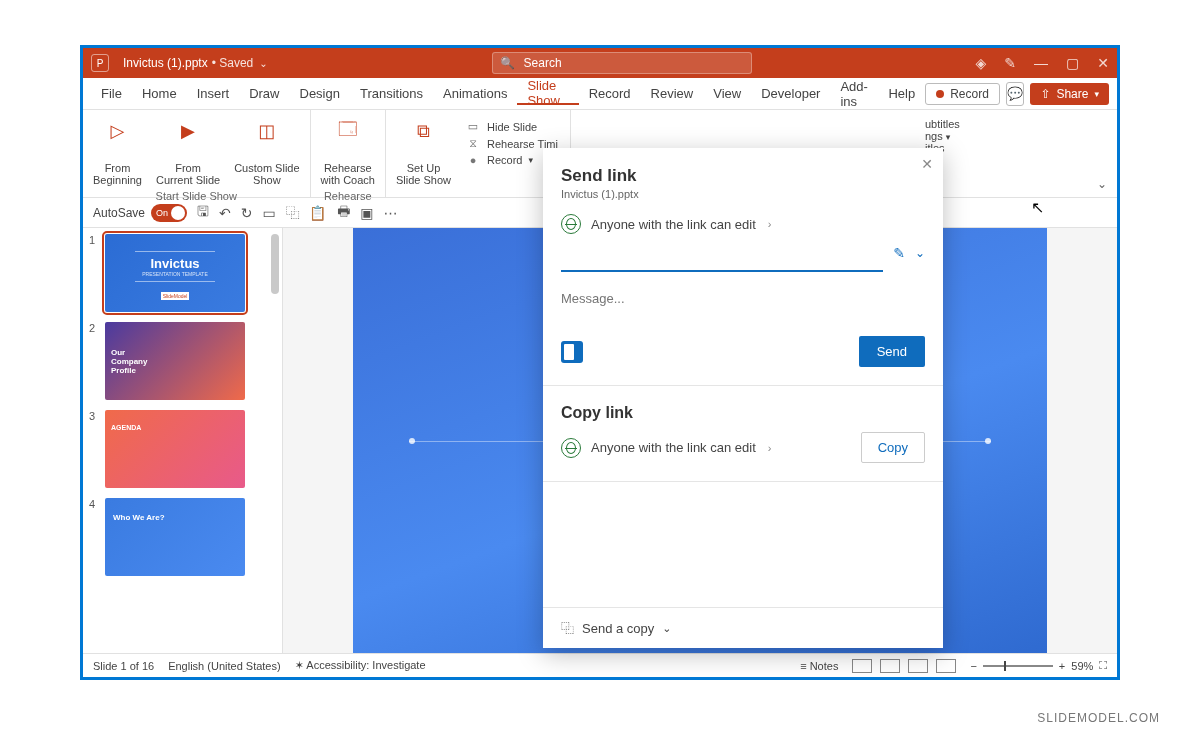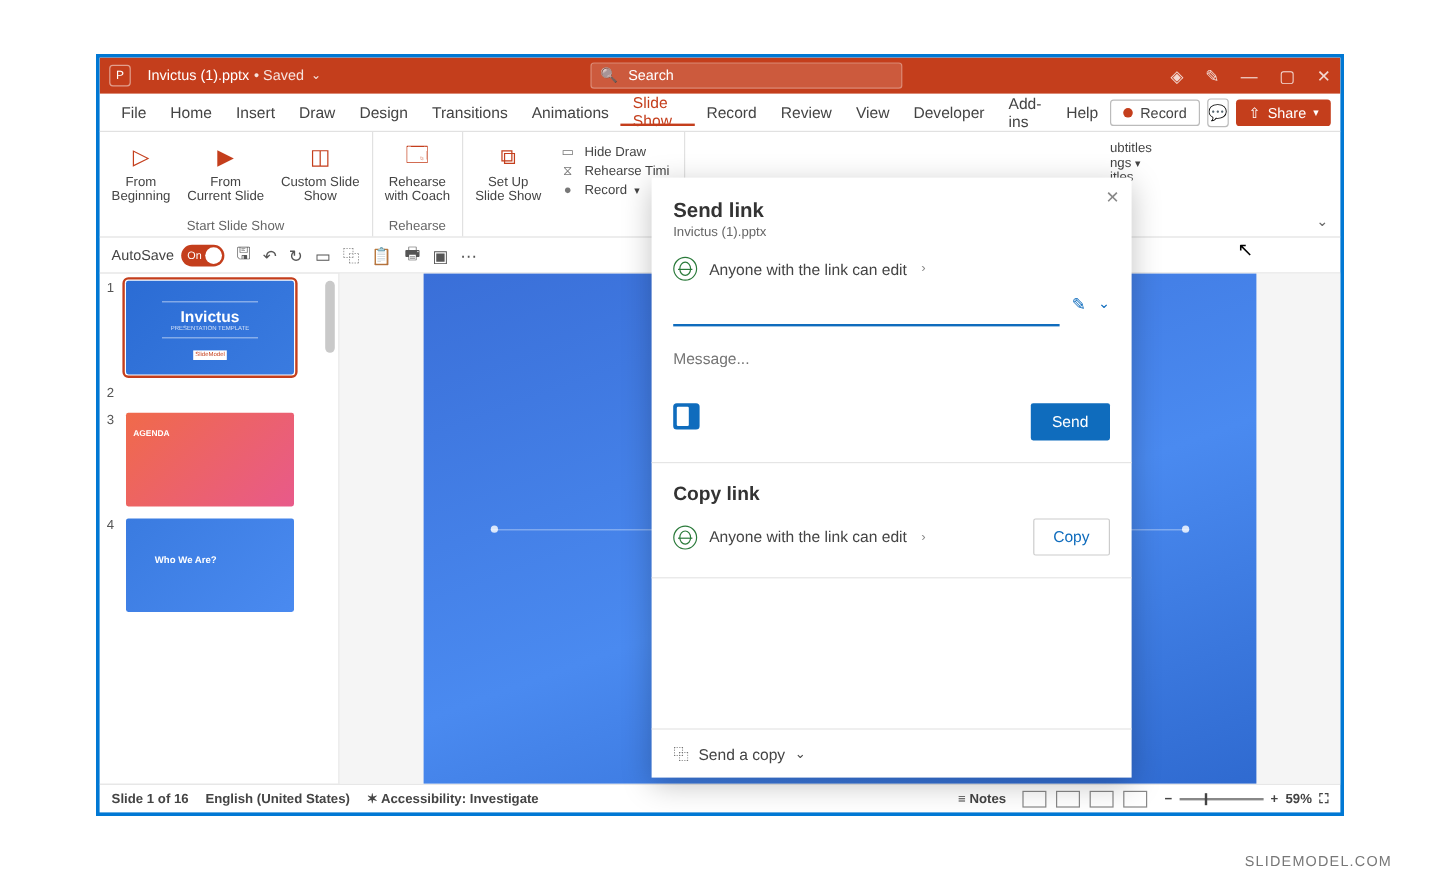--- a/index.html
+++ b/index.html
@@ -20,21 +20,21 @@
 .menubar .spacer { flex:1; }
 .recordbtn { border:1px solid #bbb; border-radius:3px; padding:3px 10px; font-size:12px; display:flex; align-items:center; gap:6px; }
 .recordbtn .reddot { width:8px; height:8px; border-radius:50%; background:#c43e1c; }
 .commentbtn { border:1px solid #bbb; border-radius:3px; width:28px; height:24px; display:flex; align-items:center; justify-content:center; margin-left:6px; font-size:13px; }
 .sharebtn { background:#c43e1c; color:#fff; border-radius:3px; padding:4px 10px; margin-left:6px; font-size:12px; display:flex; align-items:center; gap:6px; }
 .ribbon { height: 88px; display:flex; border-bottom:1px solid #e1e1e1; font-size:11px; color:#444; position:relative; }
 .rgroup { display:flex; flex-direction:column; align-items:center; border-right:1px solid #e1e1e1; padding: 6px 4px 2px; }
 .rgroup .row { display:flex; gap:2px; }
 .rbtn { display:flex; flex-direction:column; align-items:center; justify-content:flex-start; padding:2px 6px; text-align:center; min-width:58px; }
 .rbtn .ricon { height:26px; display:flex; align-items:center; justify-content:center; font-size:18px; color:#c43e1c; }
-.rbtn .rlabel { font-size:11px; line-height:12px; margin-top:2px; }
+.rbtn .rlabel { font-size:11px; line-height:12px; margin-top:18px; }
 .rgroup .glabel { font-size:11px; color:#666; margin-top:auto; padding-top:2px; }
 .smallrow { display:flex; flex-direction:column; gap:4px; padding:4px 8px; }
 .smallrow .srow { display:flex; align-items:center; gap:6px; font-size:11px; }
 .smallrow .sicon2 { color:#777; width:16px; display:inline-flex; justify-content:center; }
 .subtitles-panel { position:absolute; right:0; top:0; bottom:0; width:200px; display:flex; align-items:flex-start; padding:8px; }
 .subp-inner { display:flex; flex-direction:column; font-size:11px; color:#444; }
 .qat { height:30px; display:flex; align-items:center; gap:10px; padding:0 10px; border-bottom:1px solid #e1e1e1; font-size:12px; color:#444; }
 .autosave { display:flex; align-items:center; gap:6px; font-size:12px; }
 .toggle { width:36px; height:18px; background:#c43e1c; border-radius:9px; position:relative; color:#fff; font-size:9px; display:flex; align-items:center; padding-left:5px; }
 .toggle::after { content:""; width:14px; height:14px; background:#fff; border-radius:50%; position:absolute; right:2px; top:2px; }
@@ -67,34 +67,34 @@
 .globe { width:20px; height:20px; border:1.6px solid #2a7a3a; border-radius:50%; position:relative; }
 .globe::before{content:"";position:absolute;left:3px;right:3px;top:50%;height:1px;background:#2a7a3a;}
 .globe::after{content:"";position:absolute;top:3px;bottom:3px;left:50%;width:8px;border:1.5px solid #2a7a3a;border-radius:50%;transform:translateX(-50%);}
 .perm-text { color:#444; }
 .perm-chev { color:#888; font-size:11px; margin-left:2px; }
 .name-input { margin-top:12px; border:none; border-bottom:2px solid #0f6cbd; height:26px; outline:none; font-size:13px; }
 .name-row { display:flex; align-items:center; gap:10px; }
 .name-row .pencil { color:#0f6cbd; font-size:14px; margin-left:auto; }
 .name-row .pchev { color:#0f6cbd; font-size:12px; }
 .msg-input { margin-top:14px; border:none; color:#4d7c0f; font-size:13px; height:24px; outline:none; }
-.sendrow { display:flex; margin-top:26px; }
+.sendrow { display:flex; align-items:center; margin-top:26px; }
 .olk { width:22px; height:22px; background:#0f6cbd; border-radius:3px; position:relative; }
 .olk::after{content:"";position:absolute;left:3px;top:3px;width:10px;height:16px;background:#fff;border-radius:1px;}
 .sendbtn { margin-left:auto; background:#0f6cbd; color:#fff; border:none; padding:8px 18px; font-size:13px; border-radius:2px; }
 .hr { height:1px; background:#e5e5e5; margin:18px -18px; }
 .copy-h { font-size:16px; font-weight:600; }
 .copy-row { display:flex; align-items:center; gap:10px; margin-top:10px; }
 .copybtn { margin-left:auto; background:#fff; color:#0f6cbd; border:1px solid #ccc; padding:7px 16px; font-size:13px; border-radius:2px; }
 .sharedrow { display:flex; align-items:center; gap:8px; margin-top:14px; font-size:13px; }
 .ava { width:22px; height:22px; border-radius:50%; display:flex; align-items:center; justify-content:center; font-size:9px; color:#fff; }
 .ava1 { background:#9a9a9a; }
 .ava2 { background:#b8873a; }
 .send-copy { border-top:1px solid #e5e5e5; padding:12px 18px; display:flex; align-items:center; gap:8px; font-size:13px; color:#444; margin-top:auto; }
-.statusbar { height:24px; border-top:1px solid #e1e1e1; display:flex; align-items:center; font-size:11px; color:#444; padding:0 10px; gap:14px;font-weight:bold; }
+.statusbar { height:24px; border-top:1px solid #e1e1e1; display:flex; align-items:center; font-size:11px; color:#444; padding:0 10px; gap:14px; }
 .statusbar .sp { flex:1; }
 .viewbtns { display:flex; gap:8px; }
 .vbtn { width:20px; height:14px; border:1px solid #888; }
 .zoom { display:flex; align-items:center; gap:6px; }
 .zoomtrack { width:70px; height:2px; background:#888; position:relative; }
 .zoomtrack::after { content:""; position:absolute; left:30%; top:-4px; width:2px; height:10px; background:#444; }
 .cursor { position:absolute; left:948px; top:150px; font-size:16px; color:#000; pointer-events:none; }
 .watermark { position:absolute; right:40px; bottom:18px; font-size:12px; color:#777; letter-spacing:1px; }
 </style>
 </head>
@@ -181,21 +181,21 @@
     </div>
     <div class="rgroup" style="flex-direction:row; align-items:flex-start;">
       <div class="rbtn">
           <span class="ricon">⧉</span>
           <span class="rlabel" style="white-space:pre-line">Set Up
 Slide Show</span>
         </div>
       <div class="smallrow">
         <div class="srow">
             <span class="sicon2">▭</span>
-            <span>Hide Draw</span>
+            <span>Hide Slide</span>
           </div>
         <div class="srow">
             <span class="sicon2">⧖</span>
             <span>Rehearse Timi</span>
           </div>
         <div class="srow">
             <span class="sicon2">●</span>
             <span>Record</span>
             <span style="font-size:9px;">▾</span>
           </div>
@@ -237,28 +237,33 @@
         <div class="timg t1">
           <div class="line"></div>
           <div class="ttl">Invictus</div>
           <div class="sub">PRESENTATION TEMPLATE</div>
           <div class="line"></div>
           <div class="logo">SlideModel</div>
         </div>
       </div>
       <div class="thumb">
         <span class="num">2</span>
+        <div class="timg t2" style="display:flex;align-items:center;padding:6px;">
+            <span style="color:#fff;font-size:8px;white-space:pre-line;font-weight:600;">Our
+Company
+Profile</span>
+          </div>
       </div>
       <div class="thumb">
         <span class="num">3</span>
         <div class="timg t3" style="padding:6px;"><span style="color:#fff;font-size:7px;font-weight:600;">AGENDA</span></div>
       </div>
       <div class="thumb">
         <span class="num">4</span>
-        <div class="timg t4" style="padding:24px;"><span style="color:#fff;font-size:8px;font-weight:600;">Who We Are?</span></div>
+        <div class="timg t4" style="padding:8px;"><span style="color:#fff;font-size:8px;font-weight:600;">Who We Are?</span></div>
       </div>
     </div>
     <div class="canvas">
       <div class="slide">
         <div class="hline"></div>
         <div class="hdot" style="left:8%;"></div>
         <div class="hdot" style="right:8%;"></div>
       </div>
     </div>
   </div>

